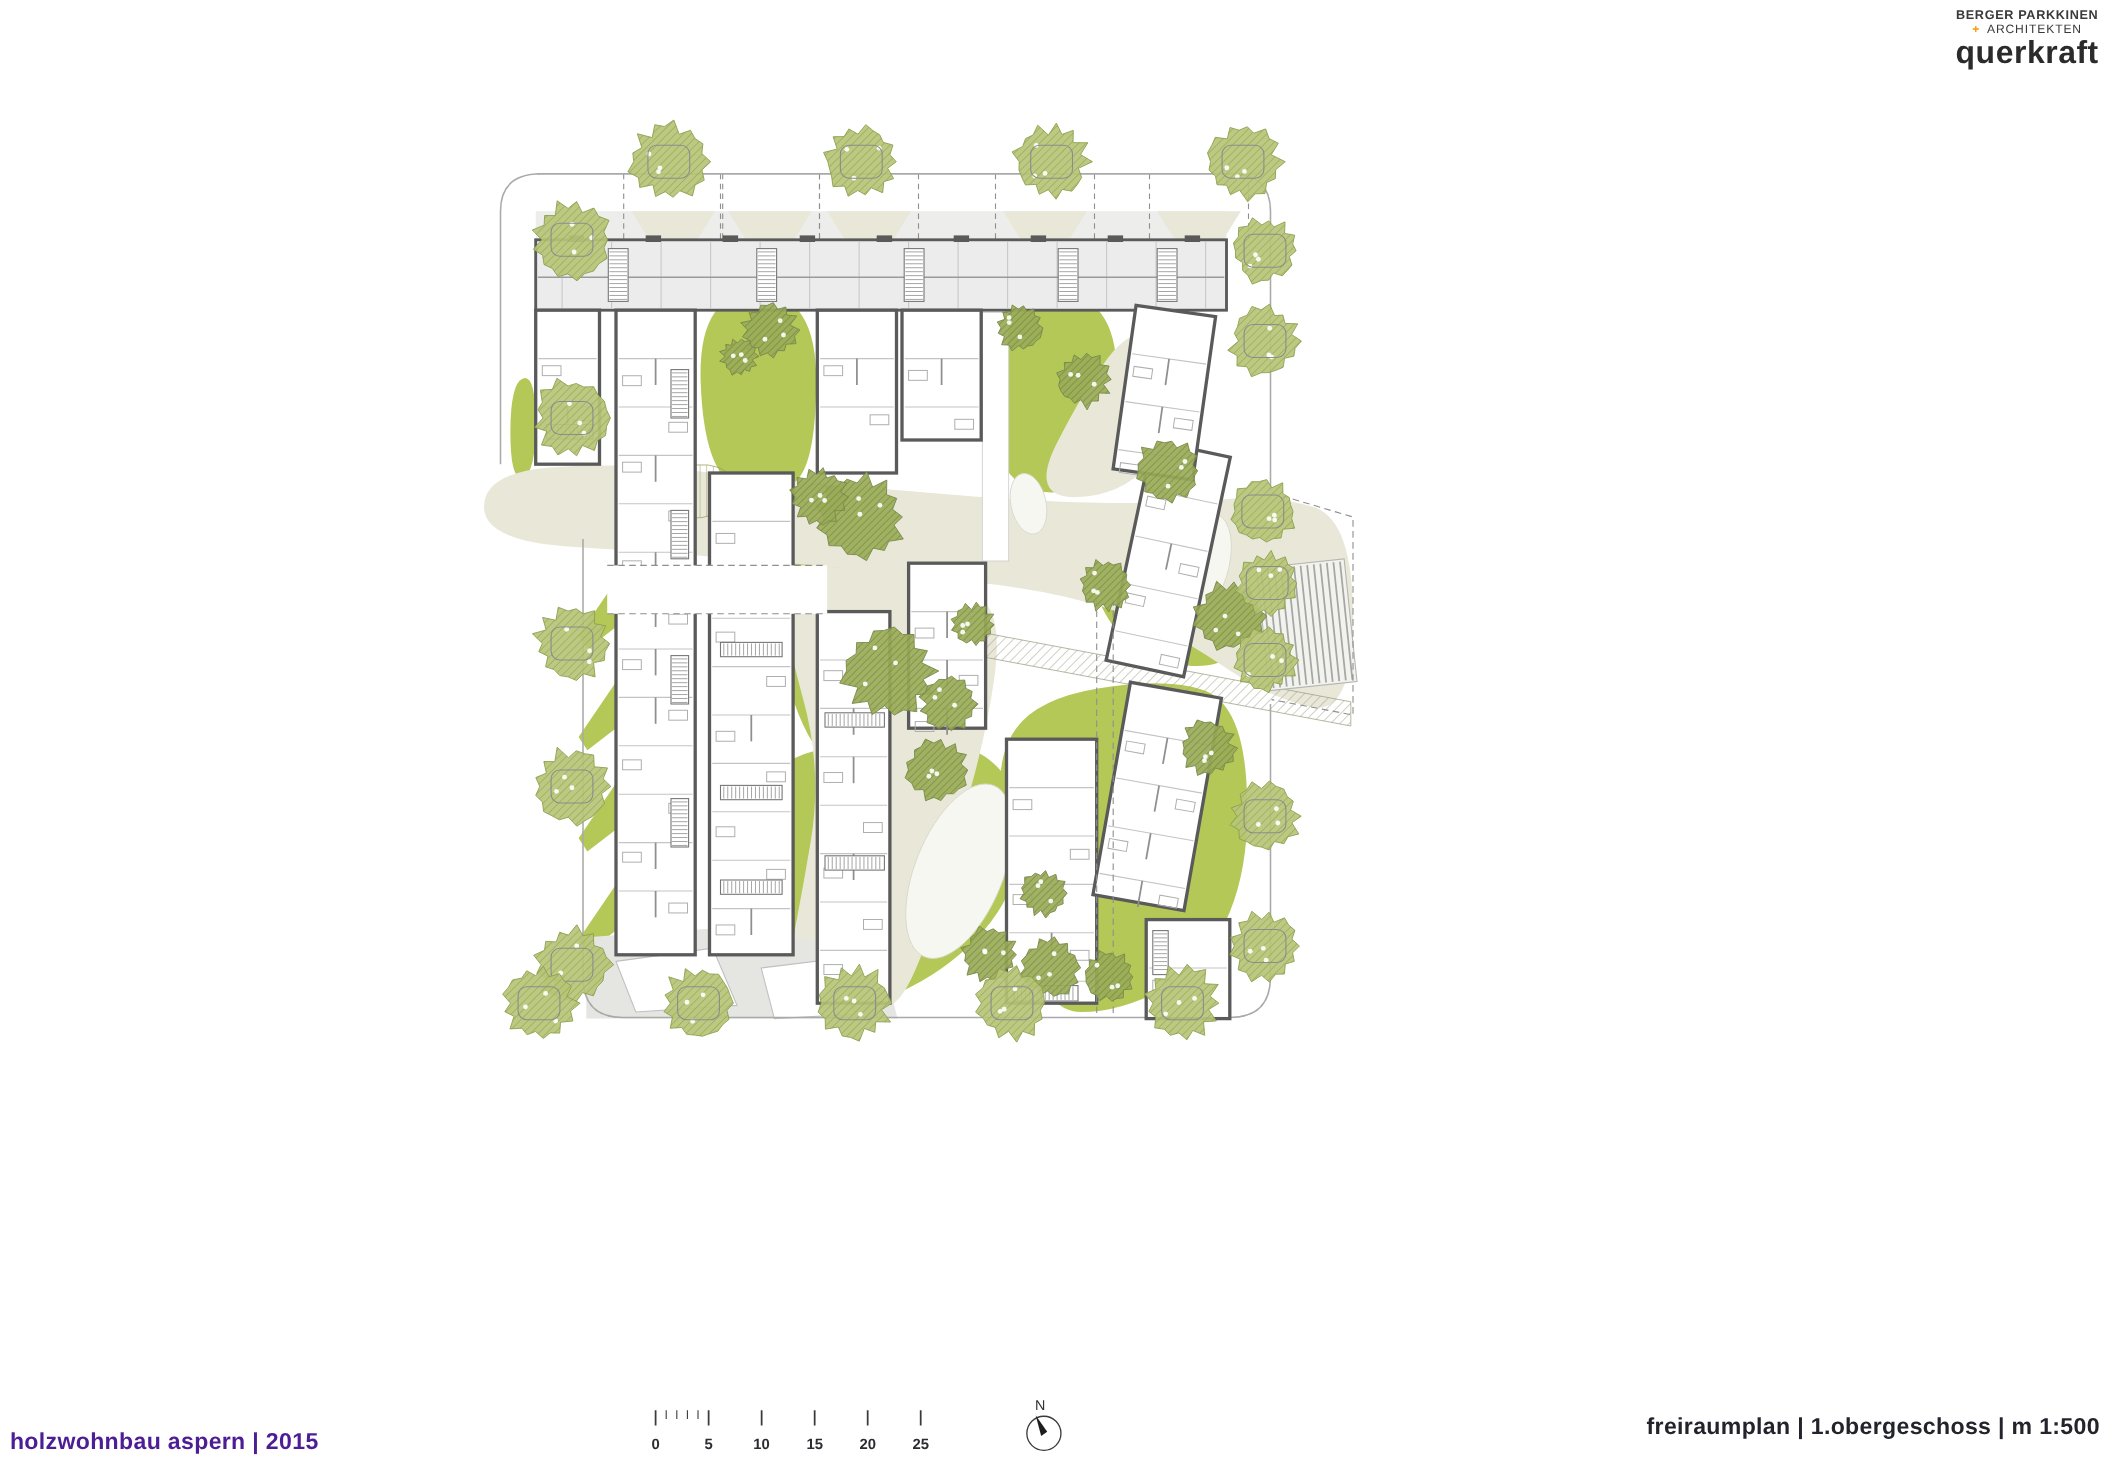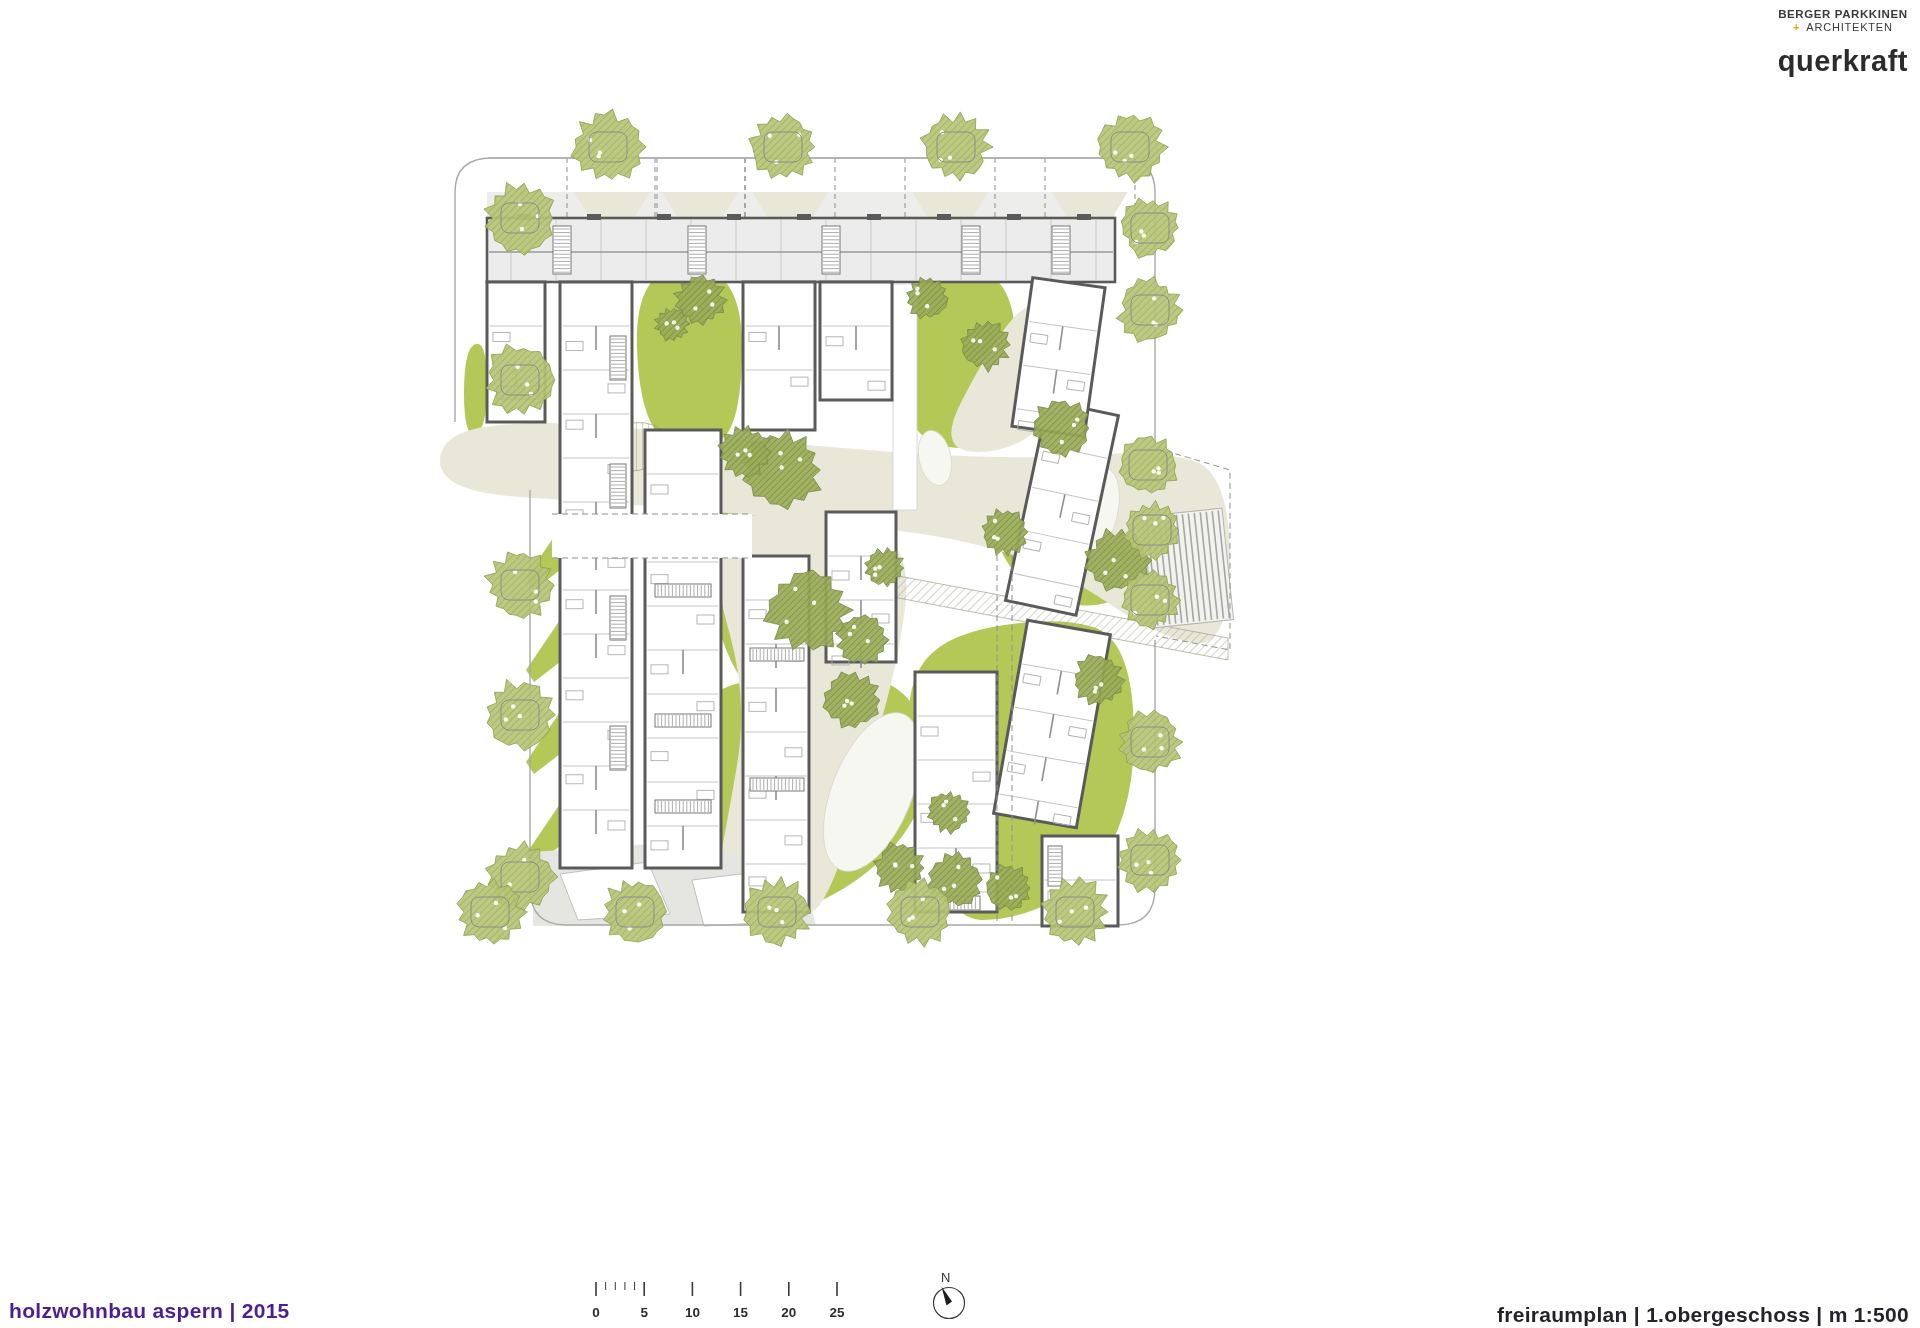--- a/index.html
+++ b/index.html
@@ -3,23 +3,23 @@
 <meta charset="utf-8">
 <style>
   html,body{margin:0;padding:0;background:#fff;}
   body{width:1920px;height:1328px;position:relative;overflow:hidden;
        font-family:"Liberation Sans", sans-serif;}
   #plan-svg{position:absolute;left:0;top:0;}
   .brand{position:absolute;top:8px;right:12px;text-align:center;color:#3a3a3a;}
   .brand .l1{font-size:11.5px;font-weight:700;letter-spacing:.6px;line-height:13px;}
   .brand .l2{font-size:11px;font-weight:400;letter-spacing:.8px;line-height:12px;}
   .brand .plus{color:#f59c00;font-weight:700;margin-right:6px;}
-  .brand .q{font-size:29px;font-weight:700;letter-spacing:.5px;color:#2b2b2b;margin-top:13px;line-height:30px;}
+  .brand .q{font-size:29px;font-weight:700;letter-spacing:.5px;color:#2b2b2b;margin-top:0;line-height:30px;}
   .footL{position:absolute;left:9px;bottom:5px;font-size:21px;font-weight:700;color:#4c1d95;letter-spacing:.3px;}
-  .footR{position:absolute;right:11px;bottom:1px;font-size:21px;font-weight:700;color:#23232b;letter-spacing:.3px;}
+  .footR{position:absolute;right:11px;bottom:18px;font-size:21px;font-weight:700;color:#23232b;letter-spacing:.3px;}
 </style>
 </head>
 <body>
 
 <svg id="plan-svg" width="1920" height="1328" viewBox="0 0 1920 1328">
     <defs>
       <pattern id="hStreet" width="5" height="5" patternUnits="userSpaceOnUse" patternTransform="rotate(45)">
         <line x1="0" y1="0" x2="0" y2="5" stroke="#95ab52" stroke-width="1.3"></line>
       </pattern>
       <pattern id="hCourt" width="4.5" height="4.5" patternUnits="userSpaceOnUse" patternTransform="rotate(45)">

